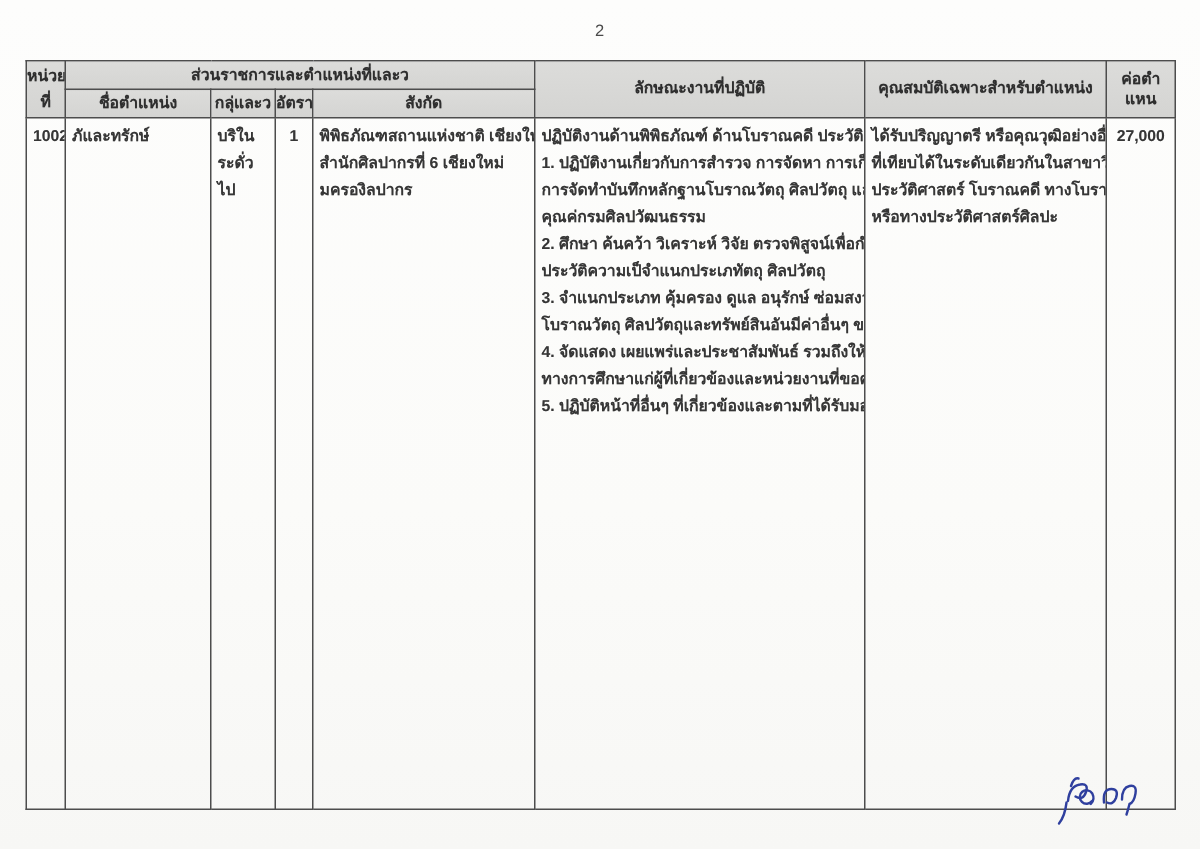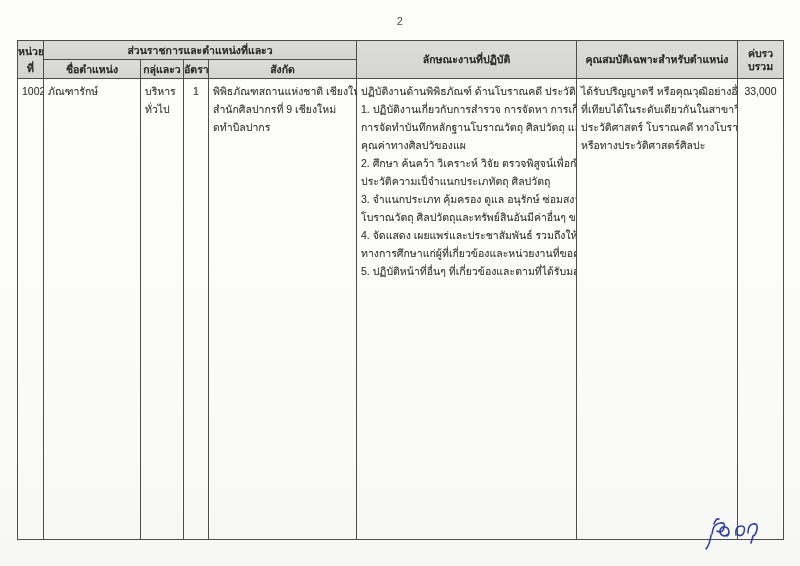--- a/index.html
+++ b/index.html
@@ -26,20 +26,21 @@
     position:absolute;
     left:17px;top:40px;
     width:766px;
     border-collapse:collapse;
     table-layout:fixed;
   }
   .doc-table th,.doc-table td{
     border:1px solid #4d4d4d;
     padding:0;
     overflow:hidden;
+    font-weight:bold;
   }
   .doc-table thead th{
     background:#d8d8d6;
     background:linear-gradient(180deg,#dcdcda 0%,#d4d4d2 100%);
     font-size:10.5px;
     font-weight:bold;
     color:#2e2e2e;
     text-align:center;
     vertical-align:middle;
     line-height:13px;
@@ -90,60 +91,60 @@
     </colgroup>
     <thead>
       <tr class="h1">
         <th rowspan="2" class="unit-head">
           <div>หน่วย</div>
           <div>ที่</div>
         </th>
         <th colspan="4">ส่วนราชการและตำแหน่งที่และว</th>
         <th rowspan="2">ลักษณะงานที่ปฏิบัติ</th>
         <th rowspan="2">คุณสมบัติเฉพาะสำหรับตำแหน่ง</th>
-        <th rowspan="2">ค่บรวบรวม</th>
+        <th rowspan="2">ค่อตำแหน</th>
       </tr>
       <tr class="h2">
         <th>ชื่อตำแหน่ง</th>
         <th>กลุ่และว</th>
         <th>อัตรา</th>
         <th>สังกัด</th>
       </tr>
     </thead>
     <tbody>
       <tr>
         <td class="center">1002</td>
-        <td>ภัณฑารักษ์</td>
-        <td>บริหารทั่วไป</td>
+        <td>ภัและทรักษ์</td>
+        <td>บริในระดั่วไป</td>
         <td class="center">1</td>
         <td>
             <div class="tline">พิพิธภัณฑสถานแห่งชาติ เชียงใหม่</div>
-            <div class="tline">สำนักศิลปากรที่ 9 เชียงใหม่</div>
-            <div class="tline">ดทำบิลปากร</div>
+            <div class="tline">สำนักศิลปากรที่ 6 เชียงใหม่</div>
+            <div class="tline">มครองิลปากร</div>
           </td>
         <td>
             <div class="tline">ปฏิบัติงานด้านพิพิธภัณฑ์ ด้านโบราณคดี ประวัติศาสตร์ศิลปะ</div>
             <div class="tline">1. ปฏิบัติงานเกี่ยวกับการสำรวจ การจัดหา การเก็บรวบรวม</div>
             <div class="tline">การจัดทำบันทึกหลักฐานโบราณวัตถุ ศิลปวัตถุ และวัตถุที่มี</div>
-            <div class="tline">คุณค่าทางศิลปวัของแผ</div>
+            <div class="tline">คุณค่กรมศิลปวัฒนธรรม</div>
             <div class="tline">2. ศึกษา ค้นคว้า วิเคราะห์ วิจัย ตรวจพิสูจน์เพื่อกำหนดอายุยุคสมัย</div>
             <div class="tline">ประวัติความเป็จำแนกประเภทัตถุ ศิลปวัตถุ</div>
             <div class="tline">3. จำแนกประเภท คุ้มครอง ดูแล อนุรักษ์ ซ่อมสงวนรักษา</div>
             <div class="tline">โบราณวัตถุ ศิลปวัตถุและทรัพย์สินอันมีค่าอื่นๆ ของแผ่นดิน</div>
             <div class="tline">4. จัดแสดง เผยแพร่และประชาสัมพันธ์ รวมถึงให้ความรู้และบริการ</div>
             <div class="tline">ทางการศึกษาแก่ผู้ที่เกี่ยวข้องและหน่วยงานที่ขอความร่วมมือ</div>
             <div class="tline">5. ปฏิบัติหน้าที่อื่นๆ ที่เกี่ยวข้องและตามที่ได้รับมอบหมาย</div>
           </td>
         <td>
             <div class="tline">ได้รับปริญญาตรี หรือคุณวุฒิอย่างอื่น</div>
             <div class="tline">ที่เทียบได้ในระดับเดียวกันในสาขาวิชา</div>
             <div class="tline">ประวัติศาสตร์ โบราณคดี ทางโบราณคดี</div>
             <div class="tline">หรือทางประวัติศาสตร์ศิลปะ</div>
           </td>
-        <td class="center">33,000</td>
+        <td class="center">27,000</td>
       </tr>
     </tbody>
   </table>
 
   <svg class="sig" viewBox="0 0 78 58">
     <g fill="none" stroke="#2f3f9e" stroke-width="1.6" stroke-linecap="round">
       <path d="M14 30 q1 -10 8 -11 q6 -1 4 5 q-2 6 -7 3"></path>
       <path d="M16 20 q2 -6 5 -5"></path>
       <path d="M13 31 q-1 9 -5 14"></path>
       <path d="M30 30 a4.5 4.5 0 1 1 .2 -5 q2 4 -1 7"></path>

